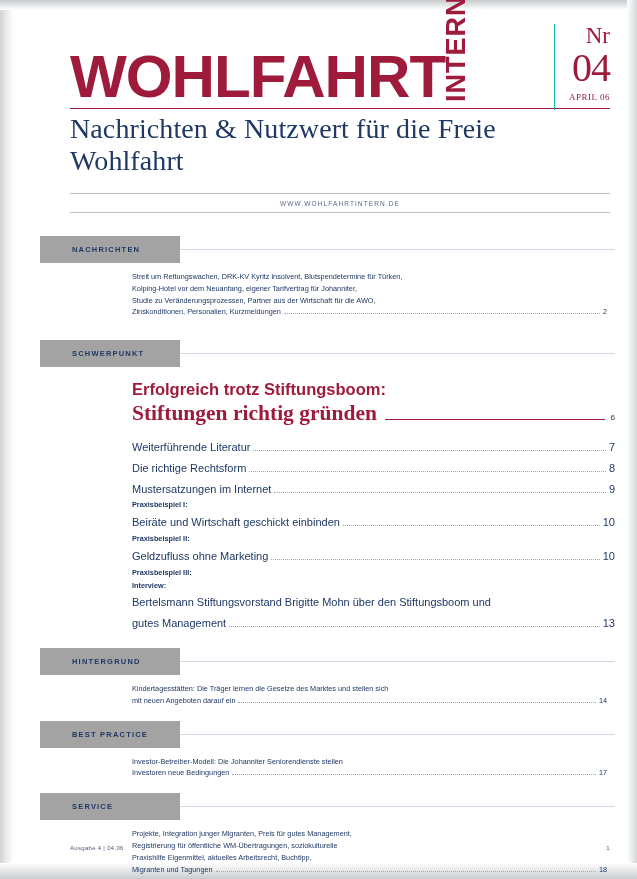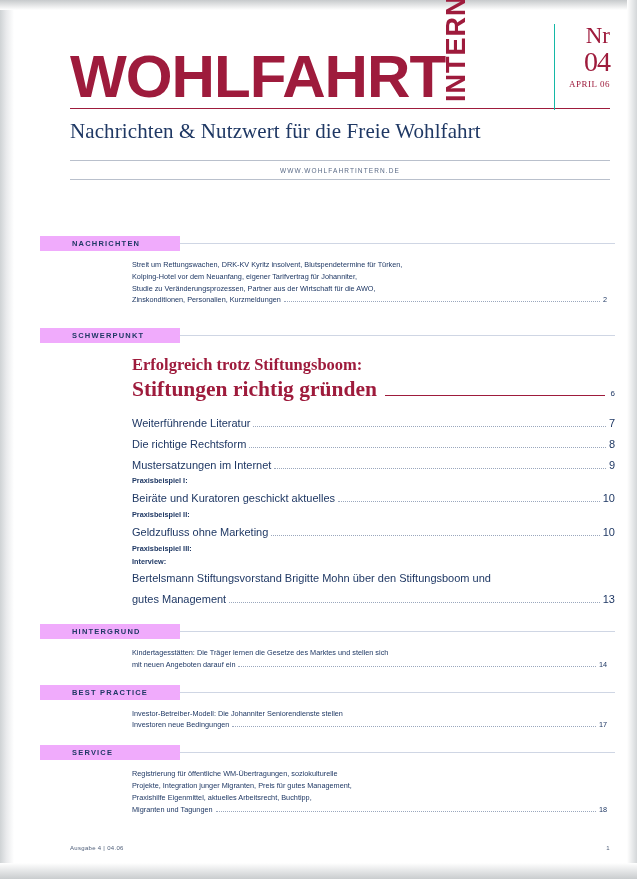--- a/index.html
+++ b/index.html
@@ -101,41 +101,41 @@
     border-left: 1px solid #14b8a6;
     height: 86px;
   }
   .issue-nr {
     font-size: 23px;
     font-family: "Liberation Serif", serif;
     line-height: 1;
     letter-spacing: 0px;
   }
   .issue-num {
-    font-size: 28px;
+    font-size: 40px;
     font-family: "Liberation Serif", serif;
     line-height: 1.05;
     letter-spacing: -1px;
   }
   .issue-date {
     font-size: 9px;
     font-family: "Liberation Serif", serif;
     letter-spacing: 0.5px;
     margin-top: 3px;
     color: #9e1b3c;
   }
   .sub-rule {
     border-top: 1px solid #9e1b3c;
     margin-top: 4px;
   }
   .subtitle {
     font-family: "Liberation Serif", serif;
-    font-size: 21px;
-    color: #1f3864;
-    margin-top: 10px;
+    font-size: 28px;
+    color: #1f3864;
+    margin-top: 4px;
     letter-spacing: 0.1px;
   }
   .url-rule-top {
     border-top: 1px solid #b9c0cc;
     margin-top: 16px;
   }
   .url {
     text-align: center;
     font-size: 6.5px;
     letter-spacing: 1.1px;
@@ -156,22 +156,22 @@
   .section {
     position: relative;
     margin-bottom: 3px;
   }
   .section-head {
     display: flex;
     align-items: center;
     width: 575px;
   }
   .section-bar {
-    background: #f0abfc;
-    height: 15px;
+    background: #a3a3a3;
+    height: 27px;
     display: flex;
     align-items: center;
     padding-left: 32px;
     min-width: 108px;
   }
   .section-bar-label {
     font-size: 7.5px;
     font-weight: bold;
     letter-spacing: 1.2px;
     color: #1f3864;
@@ -210,21 +210,21 @@
     height: 1px;
   }
   .leader-pg { white-space: nowrap; }
 
   
   .feature {
     padding-left: 92px;
     padding-top: 12px;
   }
   .feature-line1 {
-    font-family: Liberation Serif, serif;
+    font-family: Liberation Sans, sans-serif;
     font-weight: bold;
     font-size: 16.5px;
     color: #9e1b3c;
     line-height: 1.25;
   }
   .feature-line2-row {
     display: flex;
     align-items: baseline;
   }
   .feature-line2 {
@@ -368,21 +368,21 @@
             <span class="leader-row">
               <span class="leader-txt">Mustersatzungen im Internet</span>
               <span class="leader-dots"></span>
               <span class="leader-pg">9</span>
             </span>
           </div>
 
           <div class="sub-label">Praxisbeispiel I:</div>
           <div class="sub-entry">
             <span class="leader-row">
-              <span class="leader-txt">Beiräte und Kuratoren geschickt aktuelles</span>
+              <span class="leader-txt">Beiräte und Wirtschaft geschickt einbinden</span>
               <span class="leader-dots"></span>
               <span class="leader-pg">10</span>
             </span>
           </div>
 
           <div class="sub-label">Praxisbeispiel II:</div>
           <div class="sub-entry">
             <span class="leader-row">
               <span class="leader-txt">Geldzufluss ohne Marketing</span>
               <span class="leader-dots"></span>
@@ -450,24 +450,24 @@
 
       <div class="section" style="margin-top:10px;">
         <div class="section-head">
           <div class="section-bar">
             <span class="section-bar-label">SERVICE</span>
           </div>
           <div class="section-rule"></div>
         </div>
         <div class="entries">
           <div class="entry">
+            <span class="line">Projekte, Integration junger Migranten, Preis für gutes Management,</span>
+          </div>
+          <div class="entry">
             <span class="line">Registrierung für öffentliche WM-Übertragungen, soziokulturelle</span>
-          </div>
-          <div class="entry">
-            <span class="line">Projekte, Integration junger Migranten, Preis für gutes Management,</span>
           </div>
           <div class="entry">
             <span class="line">Praxishilfe Eigenmittel, aktuelles Arbeitsrecht, Buchtipp,</span>
           </div>
           <div class="entry">
             <span class="leader-row">
               <span class="leader-txt">Migranten und Tagungen</span>
               <span class="leader-dots"></span>
               <span class="leader-pg">18</span>
             </span>

